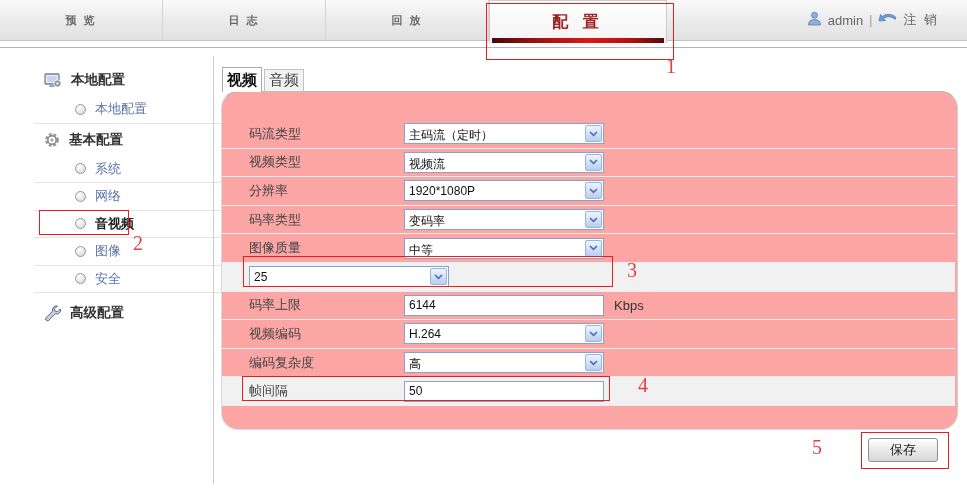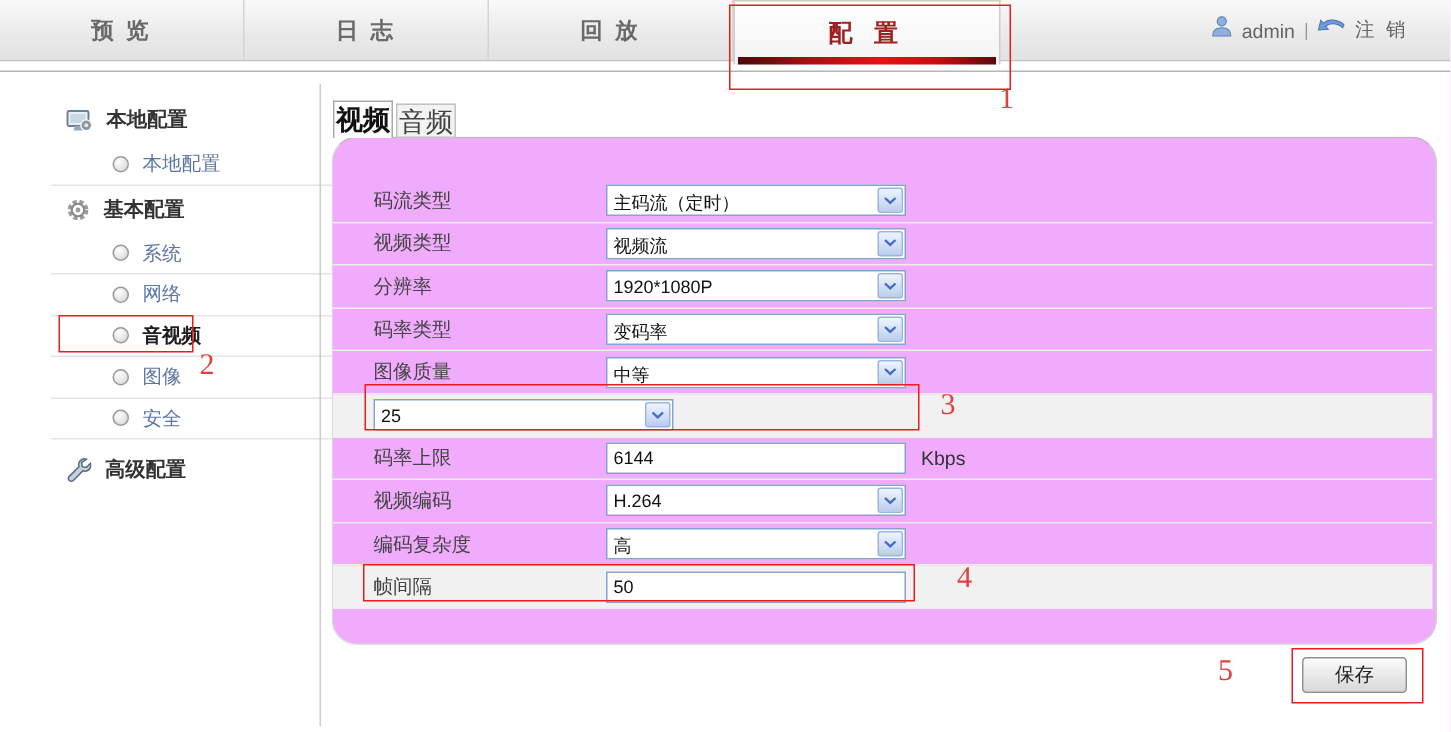--- a/index.html
+++ b/index.html
@@ -5,21 +5,21 @@
   html,body{margin:0;padding:0;background:#fff;}
   .page{position:relative;width:967px;height:488px;background:#fff;overflow:hidden;
         font-family:"Liberation Sans","DejaVu Sans",sans-serif;}
   
   .topnav{position:absolute;left:0;top:0;width:967px;height:40px;
           background:linear-gradient(#fafafa,#eaeaea 55%,#e2e2e2);
           border-bottom:1px solid #c2c2c2;}
   .nav-items{display:flex;height:100%;}
   .nav-item{width:163px;height:100%;display:flex;align-items:center;justify-content:center;
             border-right:1px solid #d4d4d4;position:relative;cursor:pointer;box-sizing:border-box;}
-  .nav-label{font-size:15px;font-weight:bold;color:#6a6a6a;letter-spacing:2px;}
+  .nav-label{font-size:11px;font-weight:bold;color:#6a6a6a;letter-spacing:2px;}
   .nav-item.active{width:178px;height:43px;z-index:2;border:1px solid #ccc;border-bottom:none;
             background:linear-gradient(#ffffff,#f3f3f3);}
   .nav-item.active .nav-label{color:#9e2020;font-size:16px;letter-spacing:5px;}
   .red-bar{display:none;position:absolute;left:2px;right:2px;bottom:0;height:5px;
            background:linear-gradient(90deg,#4a0808,#9c1212 25%,#e01515 55%,#c01010 78%,#5a0a0a);}
   .nav-item.active .red-bar{display:block;}
   .account{position:absolute;right:28px;top:0;height:40px;display:flex;align-items:center;z-index:3;}
   .account span{margin-left:6px;}
   .user-name,.logout{font-size:13px;color:#666;}
   .logout{letter-spacing:2px;cursor:pointer;}
@@ -43,26 +43,26 @@
   .chev.down .chev-down{display:block;}
   .chev.up .chev-up{display:block;}
   .sub-item{height:27.5px;border-bottom:1px solid #e4e4e4;display:flex;align-items:center;
             padding-left:41px;cursor:pointer;box-sizing:border-box;}
   .bullet{width:9px;height:9px;border-radius:50%;border:1px solid #999;
           background:radial-gradient(circle at 35% 30%,#fff,#d2d2d2);margin-right:9px;flex:none;}
   .sub-label{font-size:13px;color:#5d74a4;}
   .sub-item.selected .sub-label{color:#1e1e1e;font-weight:bold;}
   
   .tab{position:absolute;box-sizing:border-box;display:flex;align-items:center;justify-content:center;
-       font-size:18px;cursor:pointer;}
+       font-size:15px;cursor:pointer;}
   .tab-active{left:222px;top:67px;width:40px;height:25px;background:#fff;border:1px solid #aaa;
        border-bottom:none;font-weight:bold;color:#111;z-index:3;}
   .tab-idle{left:264px;top:69px;width:40px;height:23px;background:#f3f3f3;border:1px solid #c2c2c2;
        color:#444;z-index:2;}
-  .panel{position:absolute;left:221px;top:91px;width:737px;height:339px;background:#f0abfc;
+  .panel{position:absolute;left:221px;top:91px;width:737px;height:339px;background:#fca5a5;
          border-top:1px solid #b8b8b8;border-left:1px solid #dadada;border-right:1px solid #d0d0d0;
          border-bottom:1px solid #dcdcdc;box-sizing:border-box;border-radius:17px;}
   .rows{padding-top:28px;}
   .form-row{height:28.6px;display:flex;align-items:center;padding-left:27px;margin-right:2px;
             border-bottom:1px solid #ededed;box-sizing:border-box;}
   .form-row.hl{background:#f1f1f1;}
   .flabel{width:155px;font-size:13px;color:#444;flex:none;}
   .fselect{width:200px;height:21px;border:1px solid #85a3cc;background:#fff;position:relative;
            box-sizing:border-box;flex:none;cursor:pointer;}
   .fval{position:absolute;left:4px;top:3px;font-size:12px;color:#111;white-space:nowrap;}

